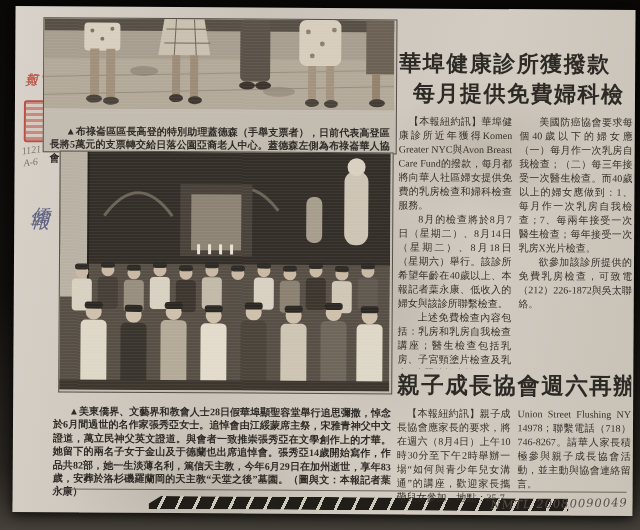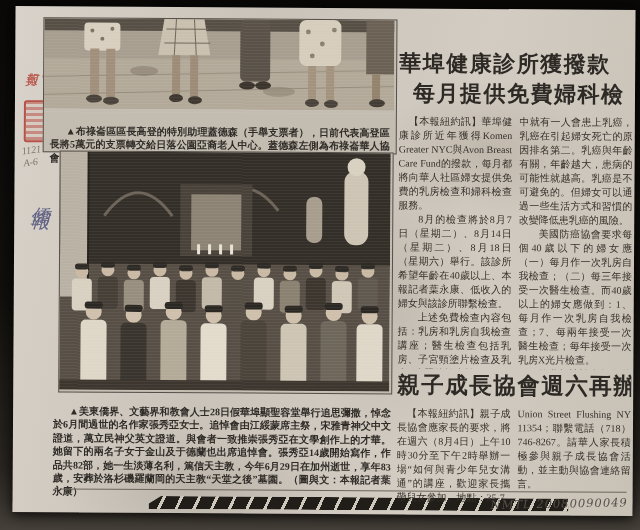--- a/index.html
+++ b/index.html
@@ -256,32 +256,31 @@
       <div class="hl hl1b">每月提供免費婦科檢</div>
 
       <div class="body-cols body1">
         <div class="col">
           <p class="ind1">【本報紐約訊】華埠健康診所近年獲得Komen Greater NYC與Avon Breast Care Fund的撥款，每月都將向華人社區婦女提供免費的乳房檢查和婦科檢查服務。</p>
           <p class="ind">8月的檢查將於8月7日（星期二）、8月14日（星期二）、8月18日（星期六）舉行。該診所希望年齡在40歲以上、本報記者葉永康、低收入的婦女與該診所聯繫檢查。</p>
           <p class="ind">上述免費檢查內容包括：乳房和乳房自我檢查講座；醫生檢查包括乳房、子宮頸塗片檢查及乳房X光照片檢查等。</p>
 
         </div>
         <div class="col">
-          <p>中就有一人會患上乳癌，乳癌在引起婦女死亡的原因排名第二。乳癌與年齡有關，年齡越大，患病的可能性就越高。乳癌是不可避免的。但婦女可以通過一些生活方式和習慣的改變降低患乳癌的風險。</p>
           <p class="ind">美國防癌協會要求每個40歲以下的婦女應（一）每月作一次乳房自我檢查；（二）每三年接受一次醫生檢查。而40歲以上的婦女應做到：1、每月作一次乳房自我檢查；7、每兩年接受一次醫生檢查；每年接受一次乳房X光片檢查。</p>
           <p class="ind">欲參加該診所提供的免費乳房檢查，可致電（212）226-1872與吳太聯絡。</p>
         </div>
       </div>
 
       <div class="hl hl2">親子成長協會週六再辦講</div>
 
       <div class="body-cols body2">
         <div class="col">
           <p class="ind1">【本報紐約訊】親子成長協會應家長的要求，將在週六（8月4日）上午10時30分至下午2時舉辦一場“如何與青少年兒女溝通”的講座，歡迎家長攜帶兒女參加。地點：35-7</p>
         </div>
         <div class="col">
-          <p>Union Street Flushing NY 11354；聯繫電話（718）746-8267。請華人家長積極參與親子成長協會活動，並主動與協會連絡留言。</p>
+          <p>Union Street Flushing NY 14978；聯繫電話（718）746-8267。請華人家長積極參與親子成長協會活動，並主動與協會連絡留言。</p>
         </div>
       </div>
 
     </div>
   </div>
 </div>
 
 </body></html>

